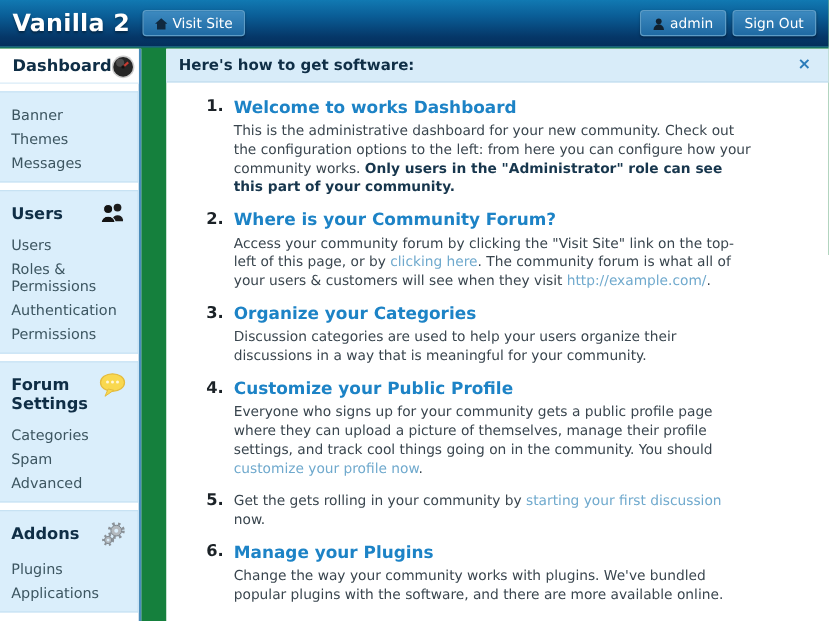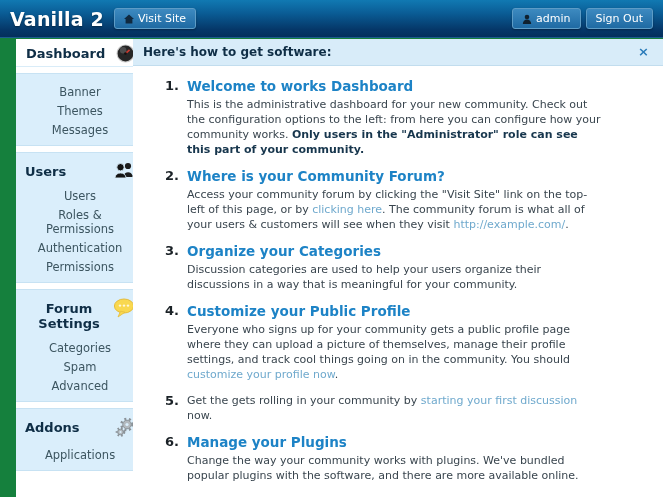--- a/index.html
+++ b/index.html
@@ -19,22 +19,22 @@
     display:inline-flex; align-items:center; gap:4px;
     background:linear-gradient(#3d8ac0,#1f6aa3);
     border:1px solid #5d9cc6; border-radius:3px;
     color:#fff; font-size:11px; padding:3px 9px; cursor:pointer;
     box-shadow:0 1px 2px rgba(0,0,0,.3);
   }
   .tb-right{ margin-left:auto; display:flex; gap:5px; }
 
   
   .sidebar{
-    position:absolute; top:39px; left:16px; bottom:0; width:131px;
-    background:#fff; border-right:2px solid #4a8cba; padding-top:0;text-align:center;
+    position:absolute; top:39px; left:0; bottom:0; width:113px;
+    background:#fff; border-right:2px solid #4a8cba; padding-top:0;
   }
   .dash-item{
     background:#fff; padding:9px 10px 8px; display:flex; align-items:center; justify-content:space-between;
     border-bottom:1px solid #d9ecf8; cursor:pointer; height:28px;
   }
   .dash-label{ font-size:13px; font-weight:bold; color:#0f2e46; }
   .side-panel{
     background:#daeefb; border:1px solid #c7e2f3; border-left:none;
     margin:6px 0 0 0; padding:8px 9px 6px;
   }
@@ -155,20 +155,21 @@
           <svg width="21" height="21" viewBox="0 0 21 21">
             <circle cx="13" cy="7.5" r="5.6" fill="none" stroke="#8b9298" stroke-width="2.4" stroke-dasharray="2 2.6"></circle>
             <circle cx="13" cy="7.5" r="4.3" fill="#b3b9be" stroke="#7e868c" stroke-width="0.8"></circle>
             <circle cx="13" cy="7.5" r="1.6" fill="#daeefb"></circle>
             <circle cx="6.5" cy="15" r="3.8" fill="none" stroke="#8b9298" stroke-width="2" stroke-dasharray="1.6 2"></circle>
             <circle cx="6.5" cy="15" r="2.9" fill="#b3b9be" stroke="#7e868c" stroke-width="0.8"></circle>
             <circle cx="6.5" cy="15" r="1.1" fill="#daeefb"></circle>
           </svg>
         </span>
       </div>
+      <a class="sp-link">Plugins</a>
       <a class="sp-link">Applications</a>
 
     </div>
 
   </div>
 
   <div class="main">
 
     <div class="panel">
       <div class="panel-head">

